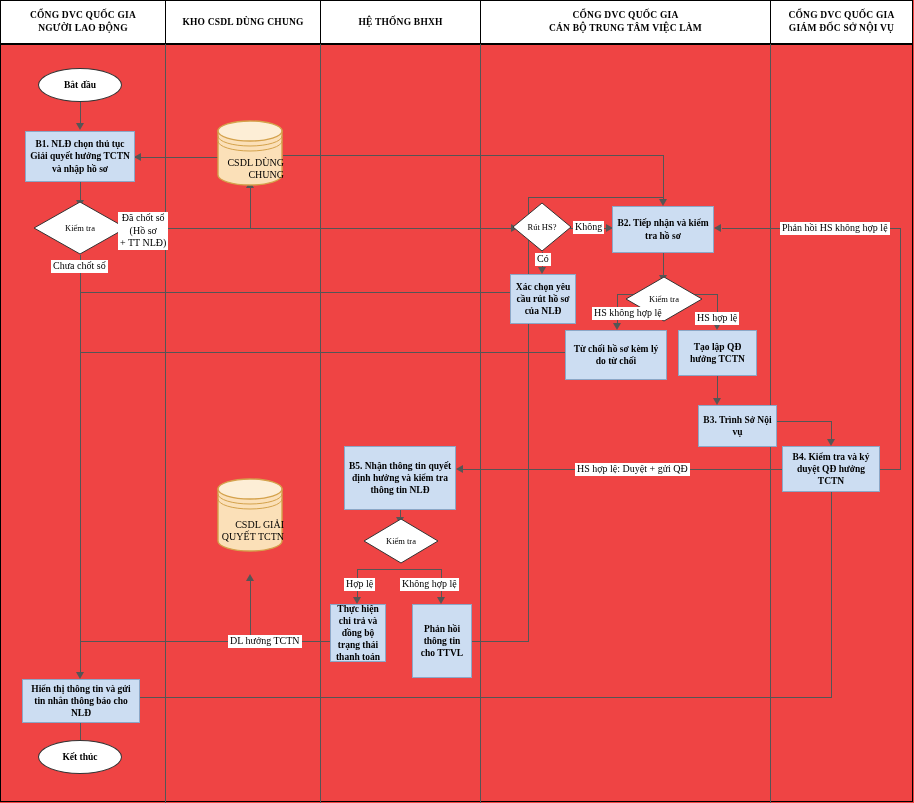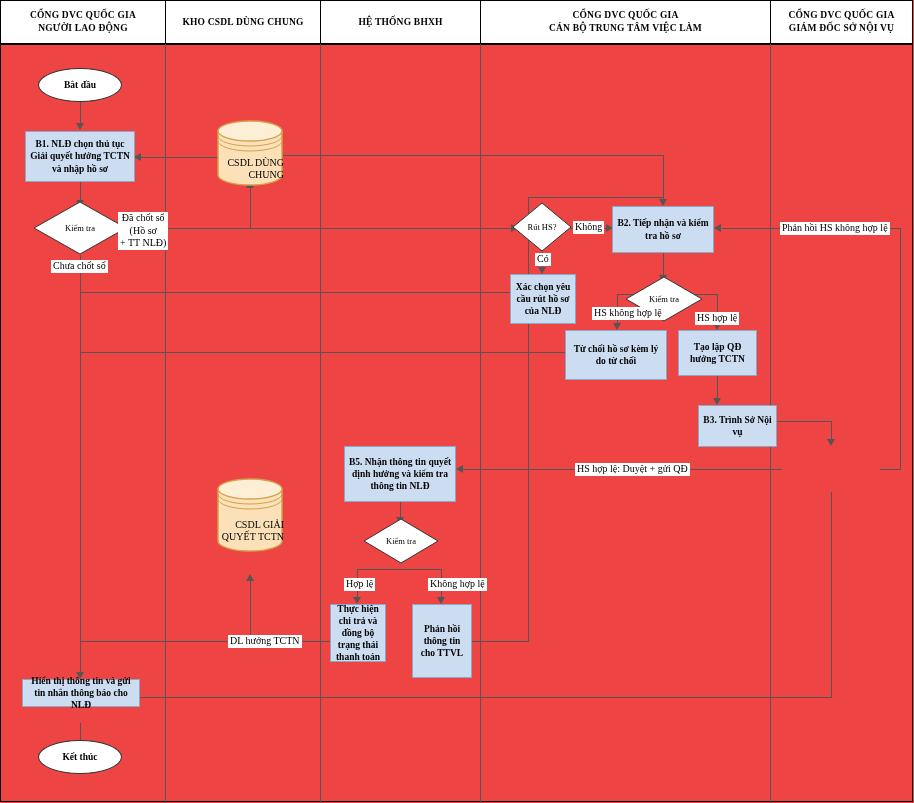--- a/index.html
+++ b/index.html
@@ -204,34 +204,37 @@
   </div>
 
   <div class="node proc" style="left:678px;top:330px;width:79px;height:46px;">
     <span>Tạo lập QĐ hưởng TCTN</span>
   </div>
 
   <div class="node proc" style="left:678px;top:405px;width:79px;height:42px;margin-left:20px;">
     <span>B3. Trình Sở Nội vụ</span>
   </div>
 
-
-  <div class="node proc" style="left:344px;top:446px;width:112px;height:56px;">
+  <div class="node proc" style="left:782px;top:446px;width:98px;height:46px;">
+    <span>B4. Kiểm tra và ký duyệt QĐ hưởng TCTN</span>
+  </div>
+
+  <div class="node proc" style="left:344px;top:446px;width:112px;height:64px;">
     <span>B5. Nhận thông tin quyết định hưởng và kiểm tra thông tin NLĐ</span>
   </div>
 
   <div class="node proc" style="left:330px;top:604px;width:56px;height:58px;">
     <span>Thực hiện chi trả và đồng bộ trạng thái thanh toán</span>
   </div>
 
   <div class="node proc" style="left:412px;top:604px;width:60px;height:74px;">
     <span>Phản hồi thông tin cho TTVL</span>
   </div>
 
-  <div class="node proc" style="left:22px;top:679px;width:118px;height:28px;">
+  <div class="node proc" style="left:22px;top:679px;width:118px;height:44px;">
     <span>Hiển thị thông tin và gửi tin nhắn thông báo cho NLĐ</span>
   </div>
 
   <div class="dec-wrap" style="left:33px;top:201px;width:94px;height:54px;">
     <svg class="dmask" viewBox="0 0 94 54" preserveAspectRatio="none">
       <polygon points="47,1 93,27 47,53 1,27" fill="#ffffff" stroke="#333333" stroke-width="1"></polygon>
     </svg>
     <div class="dec-label">Kiểm tra</div>
   </div>
 
@@ -291,17 +294,17 @@
   <div class="elab" style="left:592px;top:307px;">HS không hợp lệ</div>
 
   <div class="elab" style="left:695px;top:312px;">HS hợp lệ</div>
 
   <div class="elab" style="left:780px;top:222px;">Phản hồi HS không hợp lệ</div>
 
   <div class="elab" style="left:575px;top:463px;">HS hợp lệ: Duyệt + gửi QĐ</div>
 
   <div class="elab" style="left:344px;top:578px;">Hợp lệ</div>
 
-  <div class="elab" style="left:428px;top:578px;">Không hợp lệ</div>
+  <div class="elab" style="left:400px;top:578px;">Không hợp lệ</div>
 
   <div class="elab" style="left:228px;top:635px;">DL hưởng TCTN</div>
 
 </div>
 
 </body></html>

